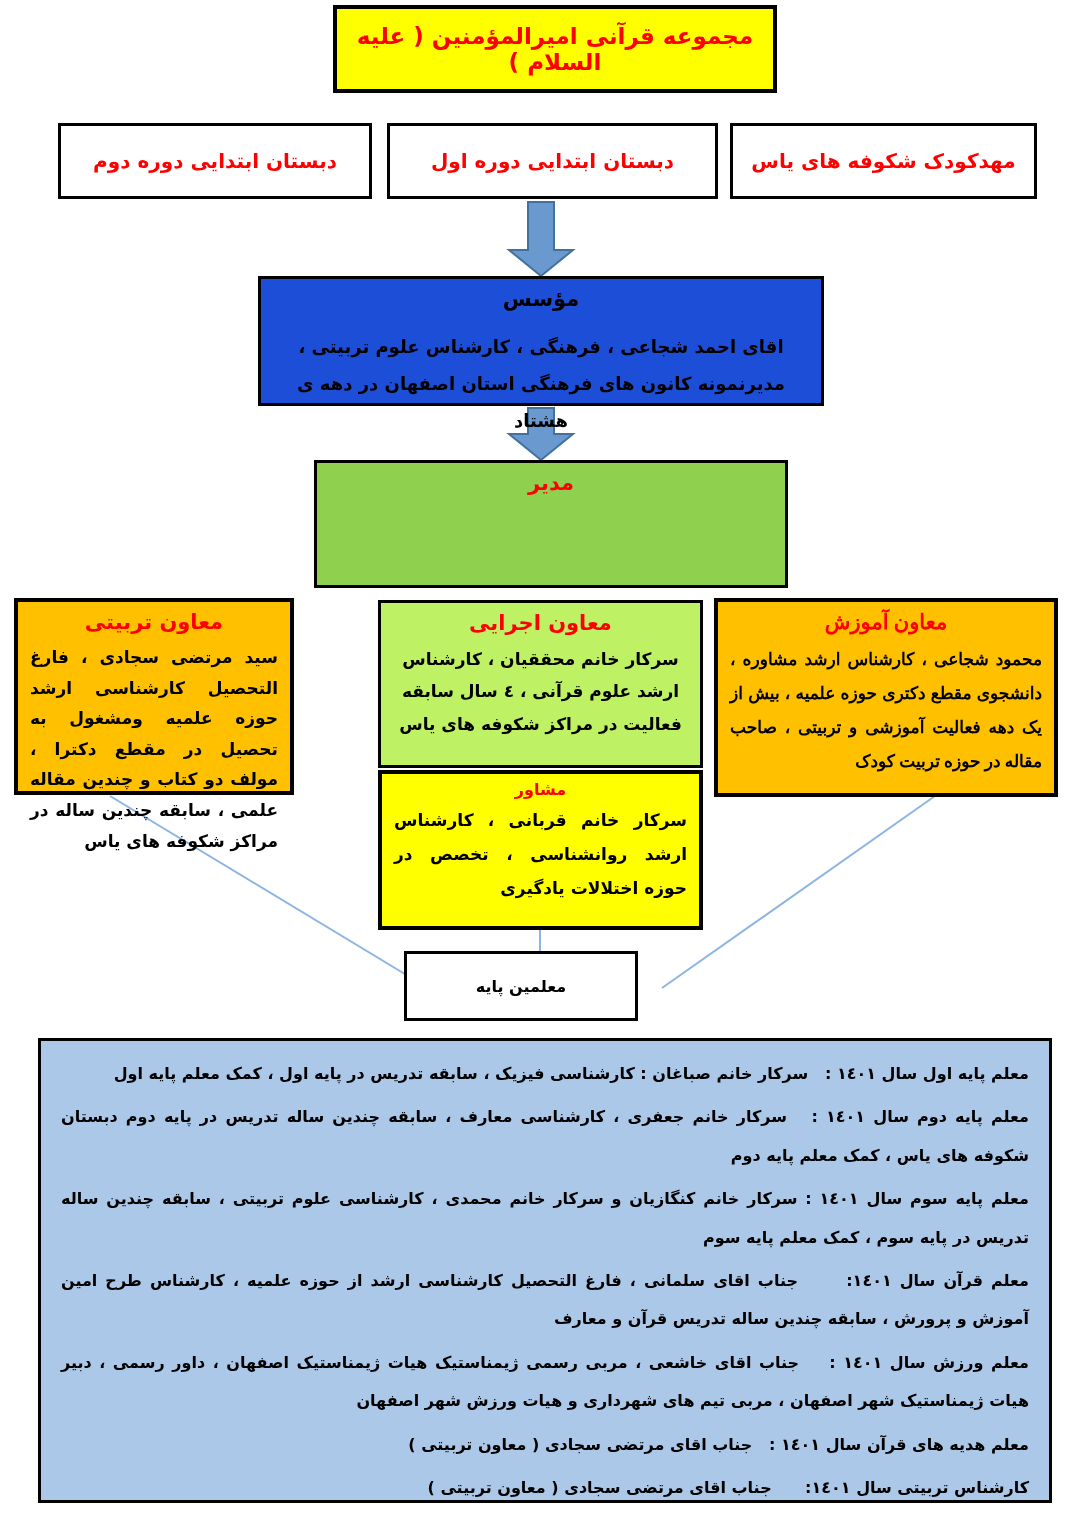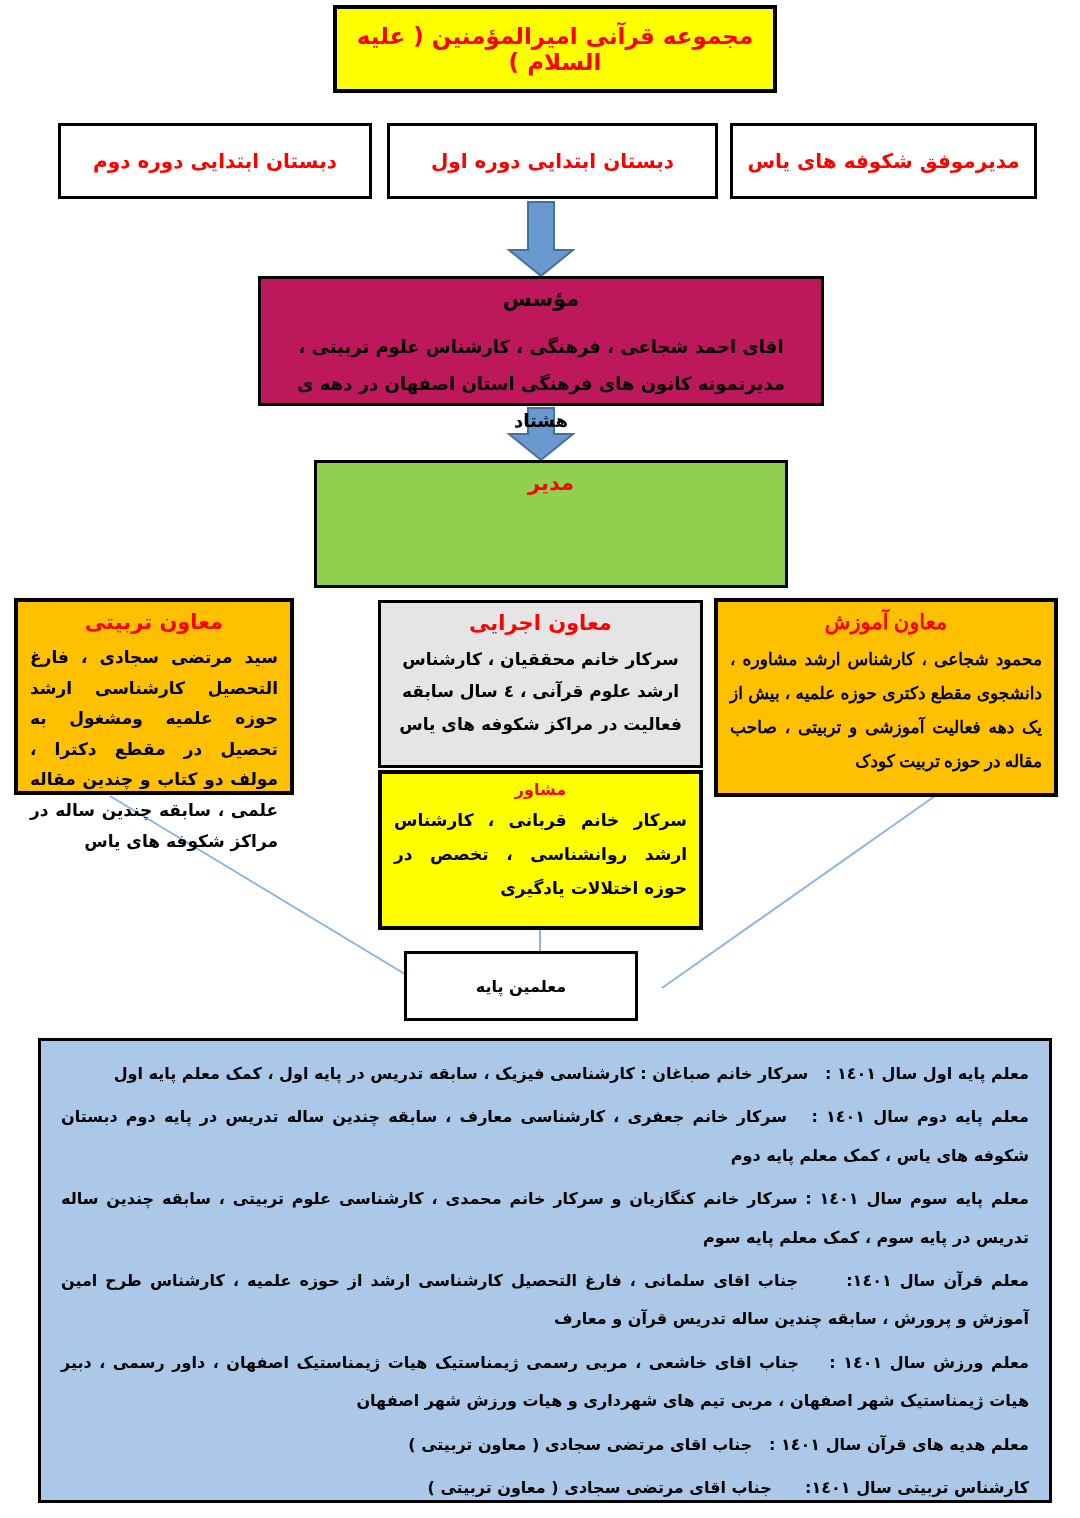--- a/index.html
+++ b/index.html
@@ -25,30 +25,30 @@
   }
   .toprow{
     top:123px;height:76px;
     display:flex;align-items:center;justify-content:center;
     color:#ff0000;font-size:20px;text-align:center;
   }
   .tr-second{left:58px;width:314px;}
   .tr-first{left:387px;width:331px;}
   .tr-kg{left:730px;width:307px;}
 
-  .founder{left:258px;top:276px;width:566px;height:130px;background:#be185d;}
+  .founder{left:258px;top:276px;width:566px;height:130px;background:#1d4ed8;}
   .founder .hd{color:#000;}
   .founder .bd{text-align:center;font-size:18px;line-height:2.05;margin-top:18px;padding:0 14px;}
 
   .manager{left:314px;top:460px;width:474px;height:128px;background:#90d04f;}
   .manager .bd{text-align:center;font-size:18px;line-height:2.05;margin-top:6px;padding:0 8px;}
 
   .dep-tarbiati{left:14px;top:598px;width:280px;height:197px;background:#ffc000;border-width:4px;}
   .dep-tarbiati .bd{text-align:justify;line-height:1.8;}
-  .dep-ejraei{left:378px;top:600px;width:325px;height:168px;background:#e5e5e5;}
+  .dep-ejraei{left:378px;top:600px;width:325px;height:168px;background:#bef264;}
   .dep-ejraei .bd{text-align:center;line-height:1.9;}
   .dep-amoozesh{left:714px;top:598px;width:344px;height:199px;background:#ffc000;border-width:4px;font-family:Liberation Serif, serif;}
   .dep-amoozesh .bd{text-align:justify;line-height:2.0;}
 
   .moshaver{left:378px;top:770px;width:325px;height:160px;background:#ffff00;border-width:4px;}
   .moshaver .hd{font-size:16px;margin-top:6px;}
   .moshaver .bd{text-align:justify;font-size:17px;line-height:2.0;margin-top:4px;}
 
   .teachers-box{
     left:404px;top:951px;width:234px;height:70px;
@@ -87,21 +87,21 @@
     <span>مجموعه قرآنی امیرالمؤمنین ( علیه السلام )</span>
   </div>
 
   <div class="box toprow tr-second">
     <span>دبستان ابتدایی دوره دوم</span>
   </div>
   <div class="box toprow tr-first">
     <span>دبستان ابتدایی دوره اول</span>
   </div>
   <div class="box toprow tr-kg">
-    <span>مدیرموفق شکوفه های یاس</span>
+    <span>مهدکودک شکوفه های یاس</span>
   </div>
 
   <div class="box founder">
     <div class="hd">مؤسس</div>
     <div class="bd">اقای احمد شجاعی ، فرهنگی ، کارشناس علوم تربیتی ، مدیرنمونه کانون های فرهنگی استان اصفهان در دهه ی هشتاد</div>
   </div>
 
   <div class="box manager">
     <div class="hd">مدیر</div>
   </div>

